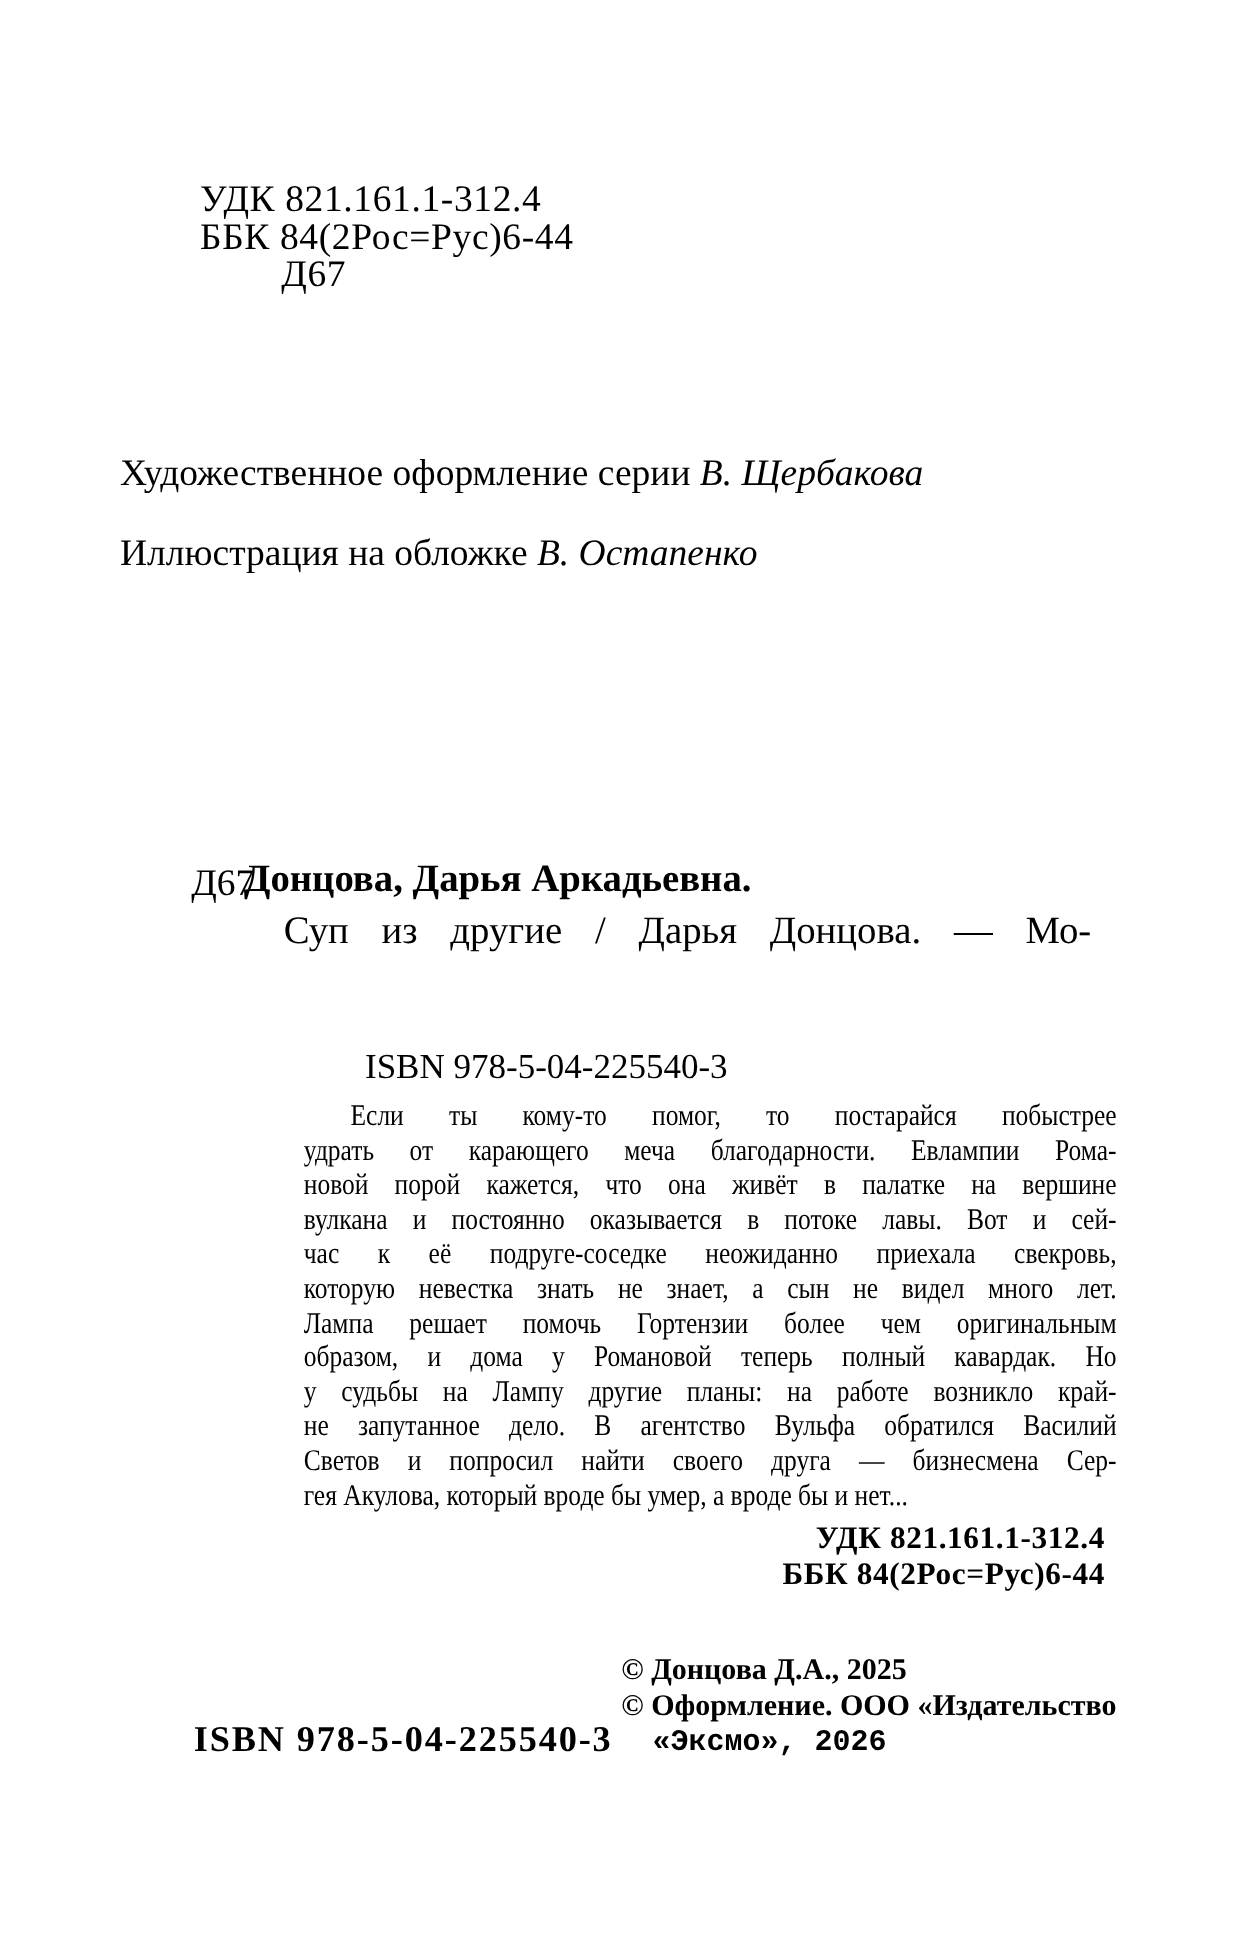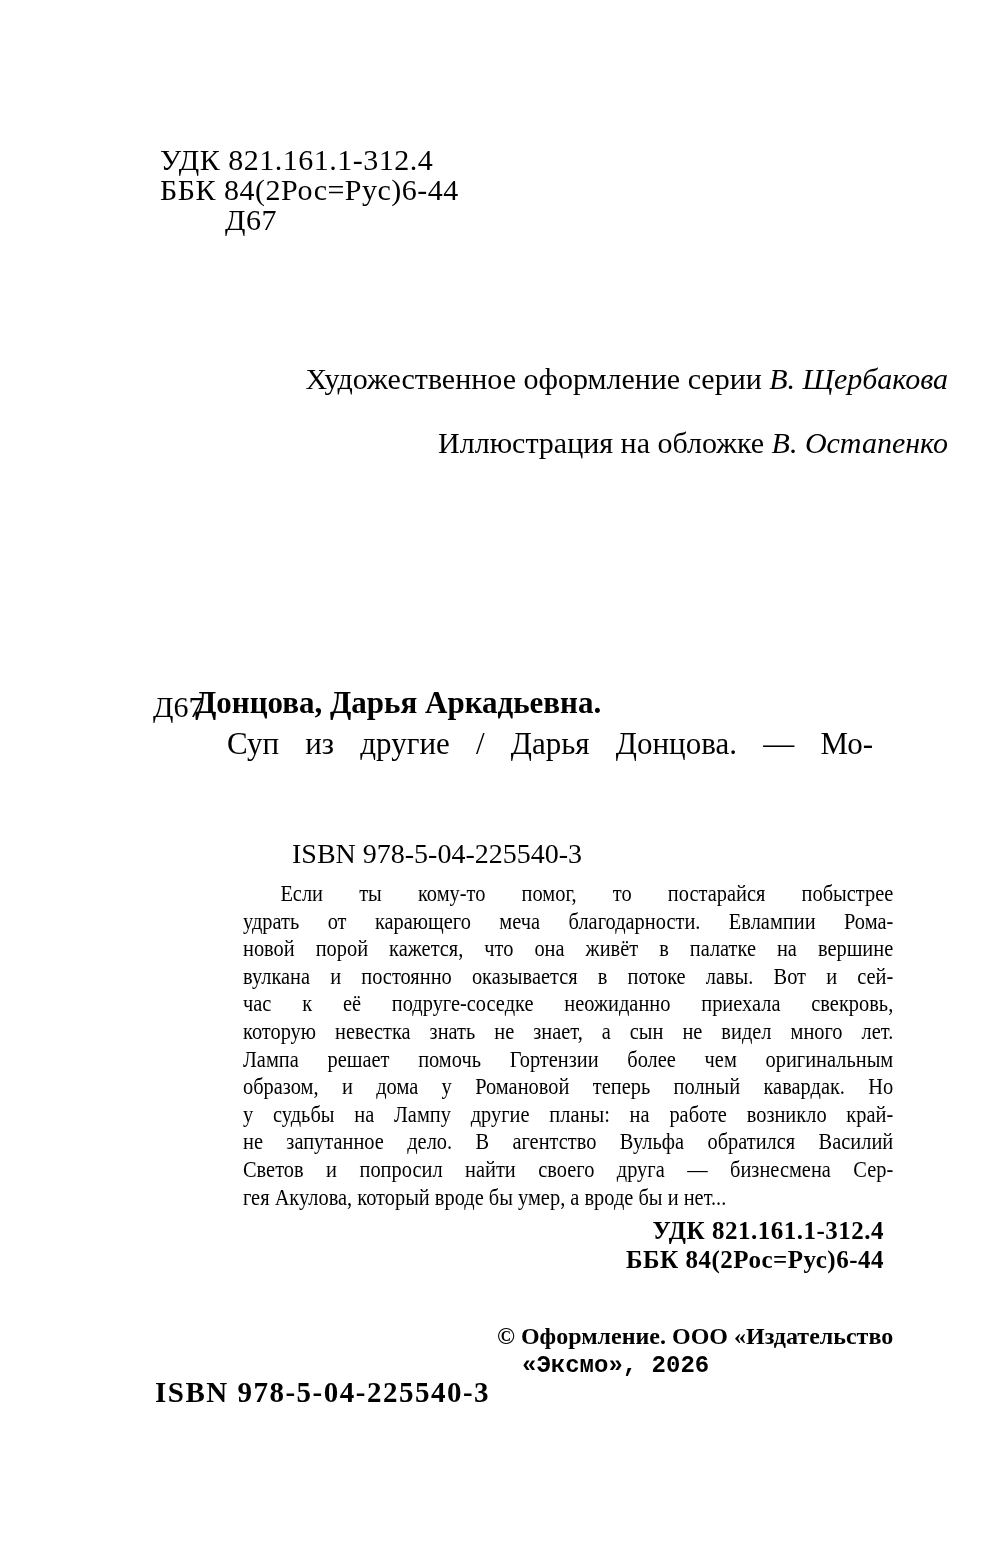--- a/index.html
+++ b/index.html
@@ -24,21 +24,21 @@
     font-size: 30px;
     line-height: 30px;
     letter-spacing: 0.5px;
   }
   .top-codes .code-indent { margin-left: 65px; }
 
   
   .series-line {
     left: 96px;
     width: 852px;
-    text-align: right;
+    text-align: left;
     font-size: 30px;
     line-height: 34px;
   }
   .series-line .credit-name { font-style: italic; }
   .series-1 { top: 362px; }
   .series-2 { top: 426px; }
 
   
   .catalog {
     left: 153px;
@@ -154,17 +154,18 @@
   <div class="just">Светов и попросил найти своего друга — бизнесмена Сер-</div>
   <div>гея Акулова, который вроде бы умер, а вроде бы и нет...</div>
 </div>
 
 <div class="abs codes-bottom">
   <div>УДК 821.161.1-312.4</div>
   <div>ББК 84(2Рос=Рус)6-44</div>
 </div>
 
 <div class="abs copyright">
+  <div>© Донцова Д.А., 2025</div>
   <div>© Оформление. ООО «Издательство</div>
   <div class="copy-indent">«Эксмо», 2026</div>
 </div>
 
 <div class="abs isbn-bottom">ISBN 978-5-04-225540-3</div>
 
 </body></html>

